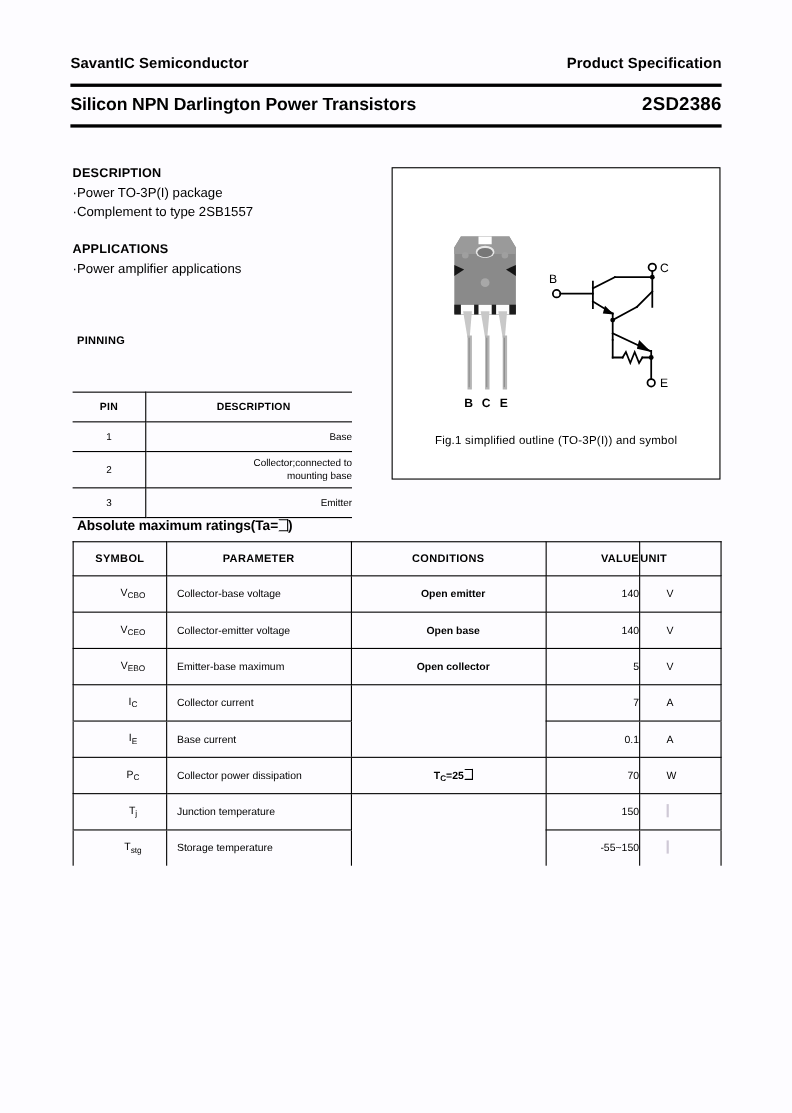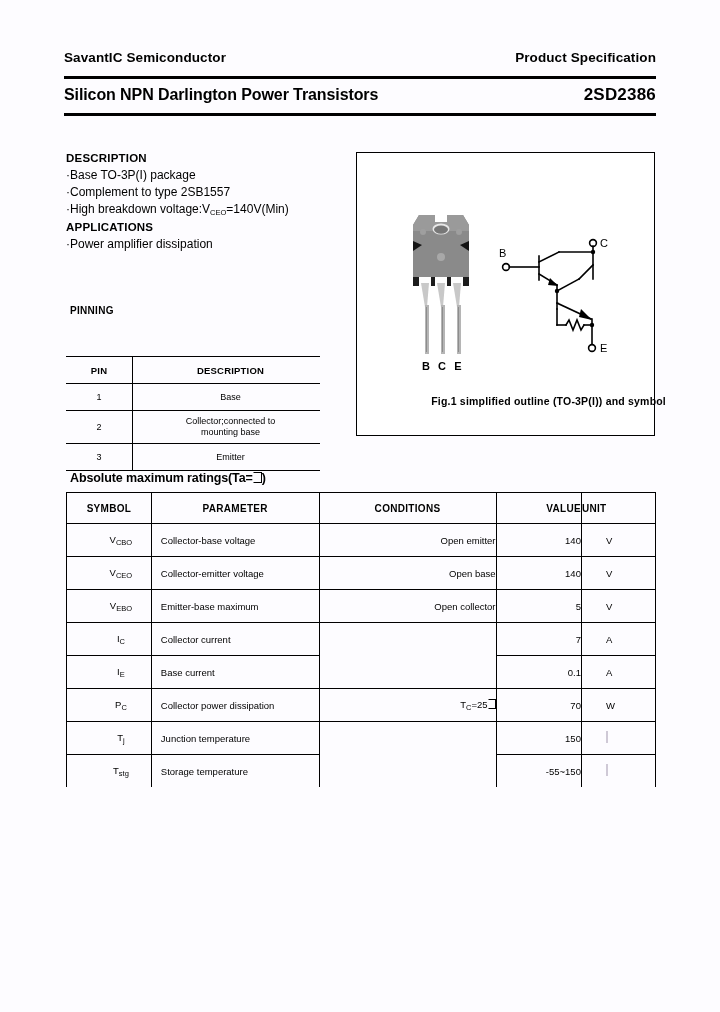--- a/index.html
+++ b/index.html
@@ -122,21 +122,21 @@
     border-bottom: 1px solid #000;
     padding: 0;
   }
   .pin-tbl .c-pin {
     width: 66px;
     text-align: center;
     border-right: 1px solid #000;
   }
   .pin-tbl .c-desc {
     padding-left: 8px;
-    text-align: center;
+    text-align: right;
   }
   .pin-tbl th {
     font-weight: bold;
     font-size: 9.5px;
     height: 26px;
     letter-spacing: .2px;
   }
   .pin-tbl td {
     height: 26px;
     font-size: 9px;
@@ -166,26 +166,26 @@
   .pkg svg { display: block; }
   .sym {
     position: absolute;
     left: 140px;
     top: 78px;
     width: 125px;
     height: 130px;
   }
   .fig-cap {
     position: absolute;
-    left: 12px;
+    left: 0;
     top: 242px;
     width: 297px;
-    text-align: right;
+    text-align: center;
     font-size: 10.5px;
-    font-weight: bold;
+    font-weight: normal;
     letter-spacing: .2px;
   }
 
   
   .amr-head {
     position: absolute;
     left: 70px;
     top: 471px;
     font-size: 12.5px;
     font-weight: bold;
@@ -232,21 +232,21 @@
   }
   .amr-tbl th {
     font-size: 10px;
     font-weight: bold;
     letter-spacing: .3px;
     height: 30px;
   }
   .amr-tbl td { font-size: 9.5px; }
   .col-sym   { width: 71px; text-align: center; }
   .col-param { width: 188px; text-align: left; padding-left: 9px !important; }
-  .col-cond  { width: 200px; text-align: right; padding-left: 9px !important; }
+  .col-cond  { width: 200px; text-align: center; padding-left: 9px !important; font-weight: bold; }
   .col-val   { width: 68px; text-align: right; }
   .col-unit  { width: 61px; text-align: left; margin-top: 44px; }
   .amr-tbl td.r {
     height: 32px;
     padding-left: 24px;
   }
   .amr-tbl tr.no-bottom td {
     border-bottom: none;
   }
   .amr-tbl td.nb {
@@ -265,28 +265,27 @@
   <div class="rule-thick rule-1"></div>
 
   <div class="title-row">
     <div class="title-left">Silicon NPN Darlington Power Transistors</div>
     <div class="title-right">2SD2386</div>
   </div>
   <div class="rule-thick rule-2"></div>
 
   <div class="desc">
     <div class="sec-head">DESCRIPTION</div>
-    <div class="bullet">·Base TO-3P(I) package</div>
+    <div class="bullet">·Power TO-3P(I) package</div>
     <div class="bullet">·Complement to type 2SB1557</div>
-    <div class="bullet"><span>·High breakdown voltage:V</span><sub>CEO</sub><span>=140V(Min)</span></div>
   </div>
 
   <div class="apps">
     <div class="sec-head">APPLICATIONS</div>
-    <div class="bullet">·Power amplifier dissipation</div>
+    <div class="bullet">·Power amplifier applications</div>
   </div>
 
   <div class="pinning-head">PINNING</div>
   <table class="tbl pin-tbl">
     <thead>
       <tr>
         <th class="c-pin">PIN</th>
         <th class="c-desc" style="text-align:center">DESCRIPTION</th>
       </tr>
     </thead>

